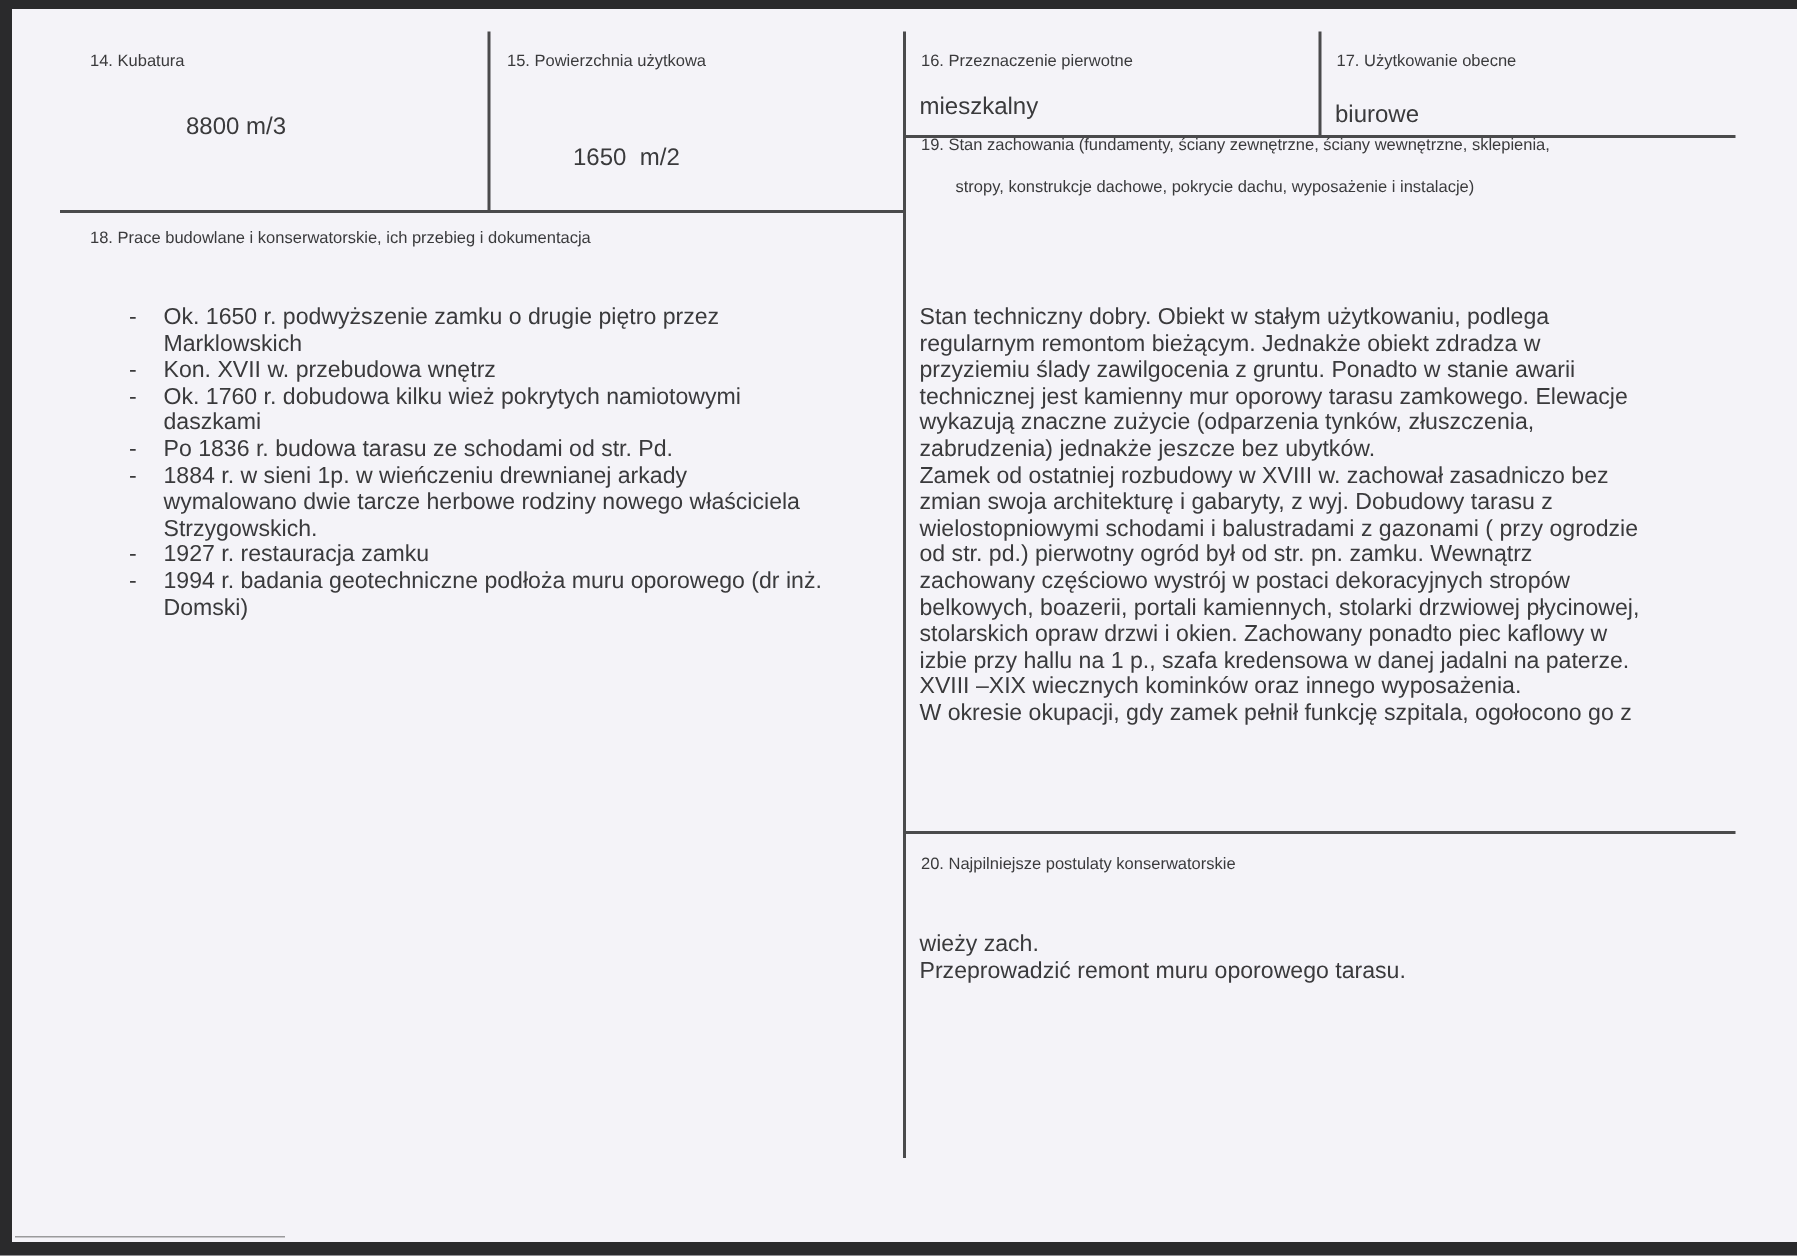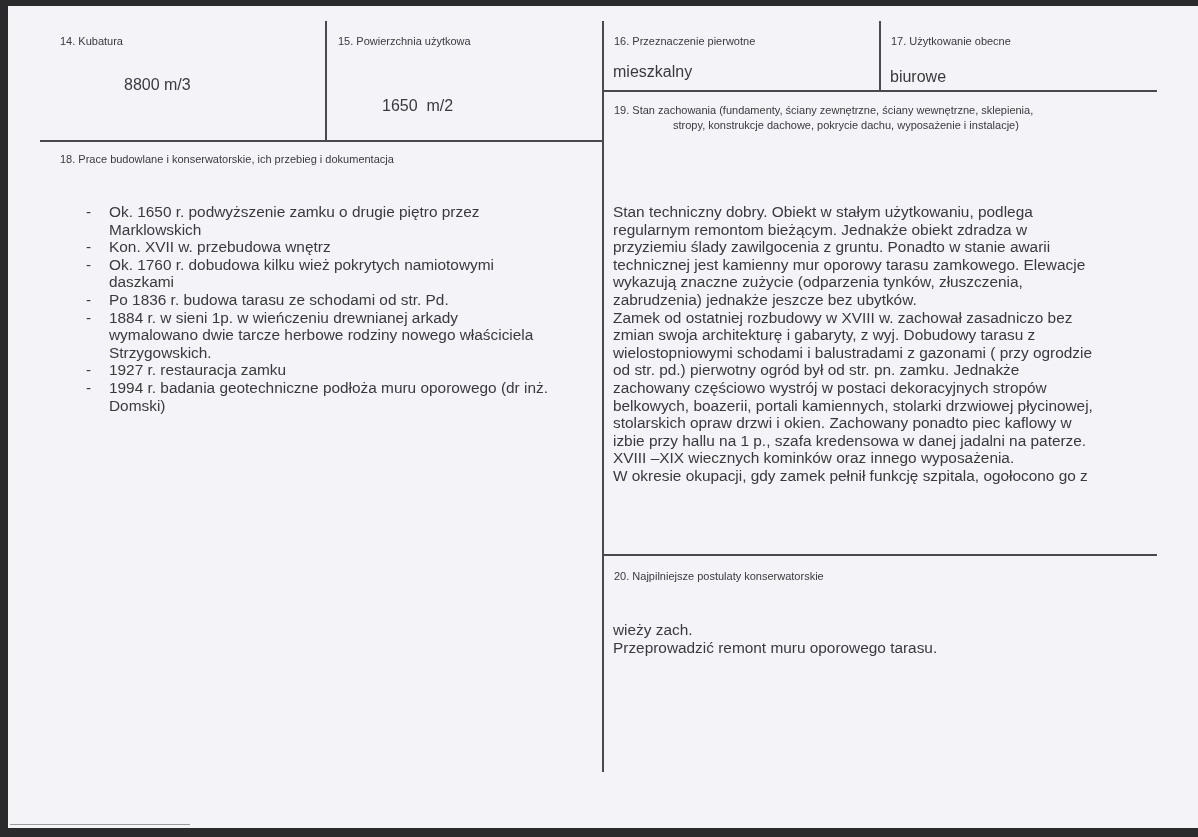--- a/index.html
+++ b/index.html
@@ -80,33 +80,33 @@
       <span class="dash">-</span>
       <div>1927 r. restauracja zamku</div>
     </li>
   <li>
       <span class="dash">-</span>
       <div>1994 r. badania geotechniczne podłoża muru oporowego (dr inż.</div>
       <div>Domski)</div>
     </li>
 </ul>
 
-<div class="label" style="left:614px; top:103px;">19. Stan zachowania (fundamenty, ściany zewnętrzne, ściany wewnętrzne, sklepienia,</div>
-<div class="label" style="left:637px; top:118px;margin-left:36px;">stropy, konstrukcje dachowe, pokrycie dachu, wyposażenie i instalacje)</div>
+<div class="label" style="left:614px; top:90px;">19. Stan zachowania (fundamenty, ściany zewnętrzne, ściany wewnętrzne, sklepienia,</div>
+<div class="label" style="left:637px; top:118px;">stropy, konstrukcje dachowe, pokrycie dachu, wyposażenie i instalacje)</div>
 <div class="para" style="left:613px; top:203px;">
   <div>Stan techniczny dobry. Obiekt w stałym użytkowaniu, podlega</div>
   <div>regularnym remontom bieżącym. Jednakże obiekt zdradza w</div>
   <div>przyziemiu ślady zawilgocenia z gruntu. Ponadto w stanie awarii</div>
   <div>technicznej jest kamienny mur oporowy tarasu zamkowego. Elewacje</div>
   <div>wykazują znaczne zużycie (odparzenia tynków, złuszczenia,</div>
   <div>zabrudzenia) jednakże jeszcze bez ubytków.</div>
   <div>Zamek od ostatniej rozbudowy w XVIII w. zachował zasadniczo bez</div>
   <div>zmian swoja architekturę i gabaryty, z wyj. Dobudowy tarasu z</div>
   <div>wielostopniowymi schodami i balustradami z gazonami ( przy ogrodzie</div>
-  <div>od str. pd.) pierwotny ogród był od str. pn. zamku. Jednakże</div>
+  <div>od str. pd.) pierwotny ogród był od str. pn. zamku. Wewnątrz</div>
   <div>zachowany częściowo wystrój w postaci dekoracyjnych stropów</div>
   <div>belkowych, boazerii, portali kamiennych, stolarki drzwiowej płycinowej,</div>
   <div>stolarskich opraw drzwi i okien. Zachowany ponadto piec kaflowy w</div>
   <div>izbie przy hallu na 1 p., szafa kredensowa w danej jadalni na paterze.</div>
   <div>XVIII –XIX wiecznych kominków oraz innego wyposażenia.</div>
   <div>W okresie okupacji, gdy zamek pełnił funkcję szpitala, ogołocono go z</div>
 </div>
 
 <div class="label" style="left:614px; top:569px;">20. Najpilniejsze postulaty konserwatorskie</div>
 <div class="para" style="left:613px; top:621px;">

